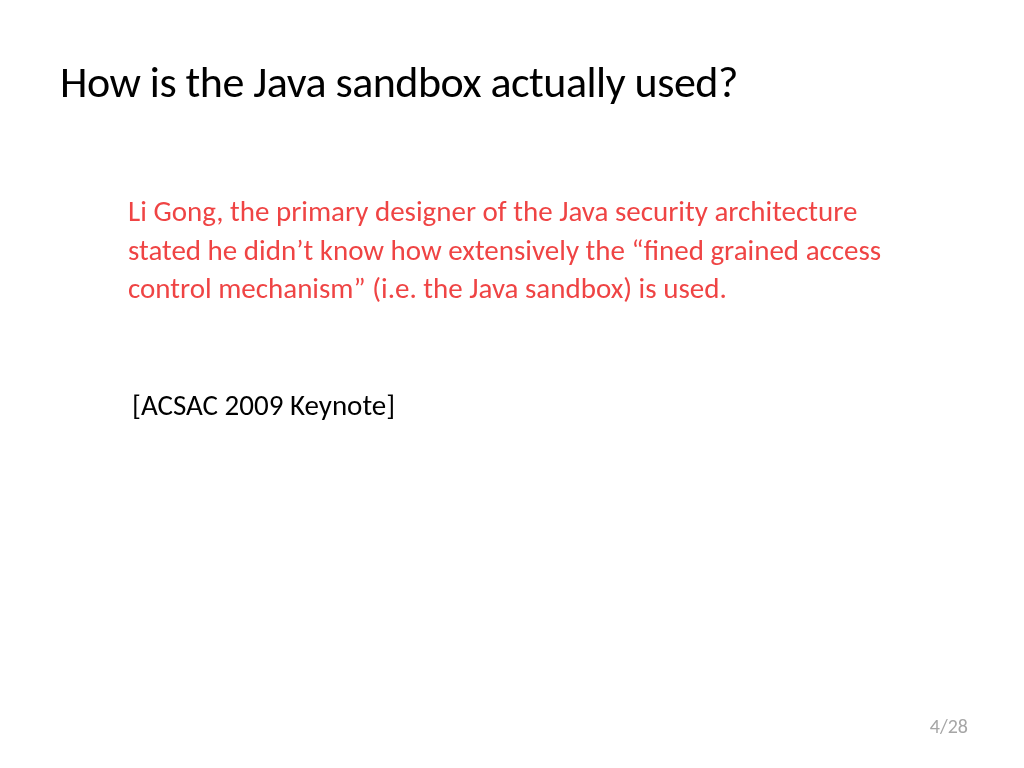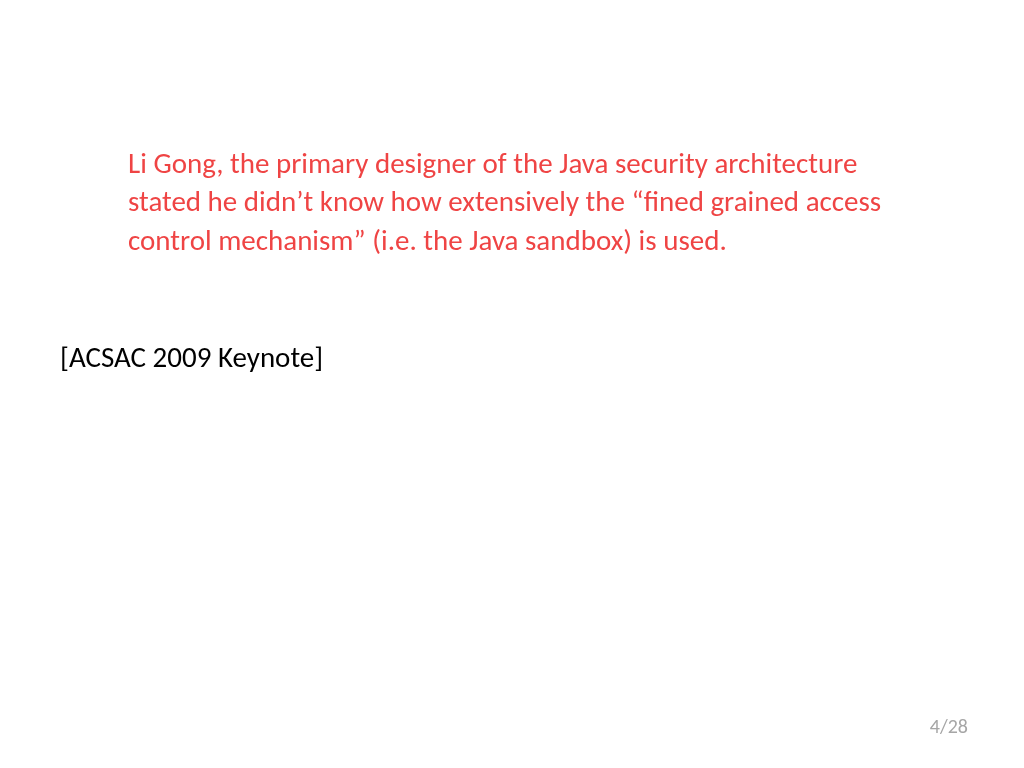--- a/index.html
+++ b/index.html
@@ -31,31 +31,33 @@
     .body-text {
       margin-top: 86px;
       margin-left: 68px;
       margin-right: 80px;
       font-size: 29px;
       color: #ef4444;
       line-height: 1.32;
     }
     .citation {
       margin-top: 80px;
+      margin-left: 72px;
       font-size: 29px;
       color: #000000;
     }
     .page-number {
       position: absolute;
       bottom: 30px;
       right: 56px;
       font-size: 20px;
       color: #a6a6a6;
     }
   </style>
 </head>
 <body>
 
 <div class="slide">
+  <h1 class="title">How is the Java sandbox actually used?</h1>
   <p class="body-text">Li Gong, the primary designer of the Java security architecture stated he didn’t know how  extensively the “fined grained access control mechanism” (i.e. the Java sandbox) is used.</p>
   <p class="citation">[ACSAC 2009 Keynote]</p>
   <div class="page-number">4/28</div>
 </div>
 
 </body></html>

